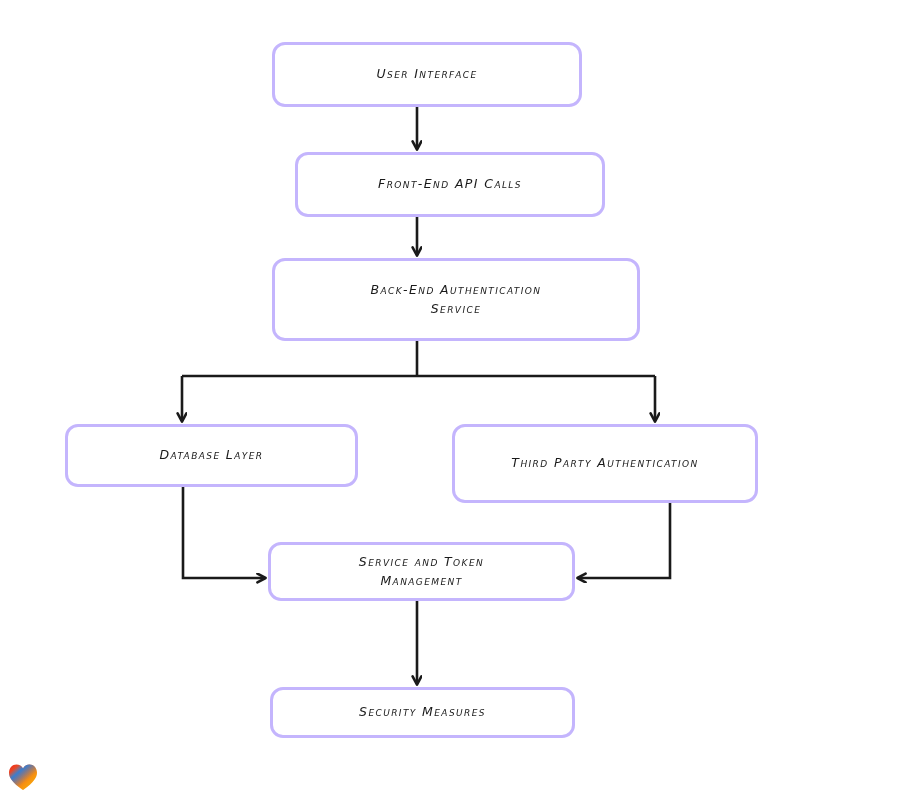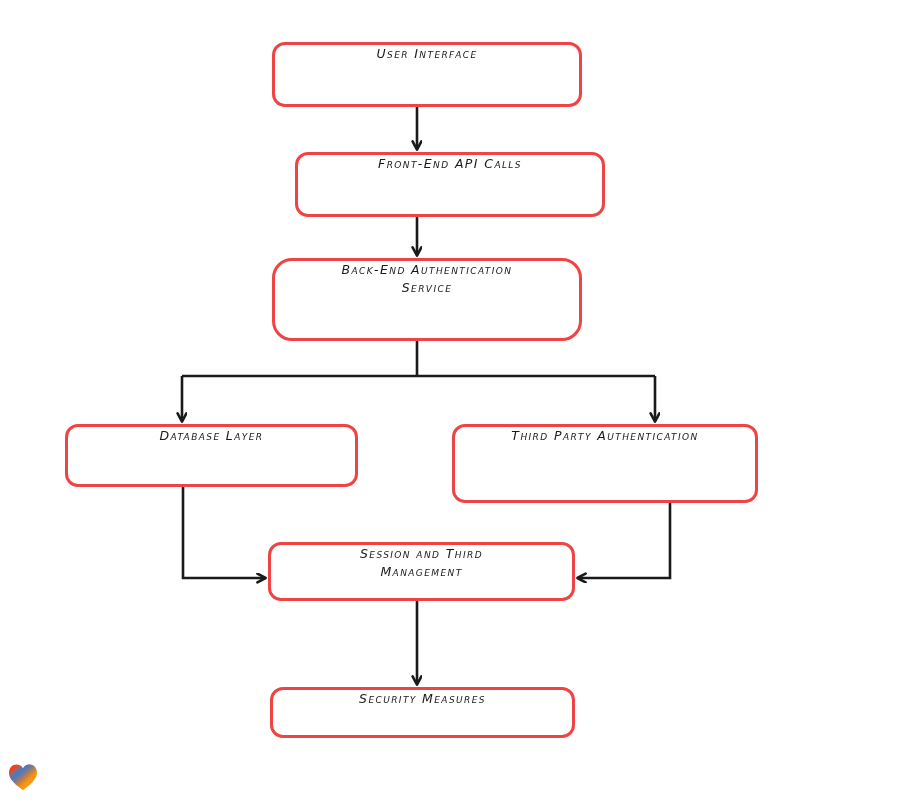--- a/index.html
+++ b/index.html
@@ -18,23 +18,24 @@
     position: absolute;
     left: 0;
     top: 0;
     width: 911px;
     height: 810px;
   }
   .node {
     position: absolute;
     box-sizing: border-box;
     background: #ffffff;
-    border: 3px solid #ef4444;
+    border: 3px solid #c4b5fd;
     border-radius: 13px;
     display: flex;
+    align-items: center;
     justify-content: center;
     text-align: center;
     z-index: 2;
   }
   .node-label {
     font-family: "DejaVu Sans", sans-serif;
     font-size: 12.5px;
     font-style: italic;
     font-variant: small-caps;
     letter-spacing: 1.4px;
@@ -81,35 +82,35 @@
 </svg>
 
 <div class="node" style="left:272px; top:42px; width:310px; height:65px;">
   <span class="node-label">User Interface</span>
 </div>
 
 <div class="node" style="left:272px; top:152px; width:310px; height:65px;margin-left:23px;">
   <span class="node-label">Front-End API Calls</span>
 </div>
 
-<div class="node" style="left:272px; top:258px; width:310px; height:83px;border-radius:20px;">
+<div class="node" style="left:272px; top:258px; width:368px; height:83px;">
   <span class="node-label">Back-End Authentication
 Service</span>
 </div>
 
 <div class="node" style="left:65px; top:424px; width:293px; height:63px;">
   <span class="node-label">Database Layer</span>
 </div>
 
 <div class="node" style="left:452px; top:424px; width:306px; height:79px;">
   <span class="node-label">Third Party Authentication</span>
 </div>
 
 <div class="node" style="left:268px; top:542px; width:307px; height:59px;">
-  <span class="node-label">Session and Third
+  <span class="node-label">Service and Token
 Management</span>
 </div>
 
 <div class="node" style="left:270px; top:687px; width:305px; height:51px;">
   <span class="node-label">Security Measures</span>
 </div>
 
 <svg id="heart-logo" viewBox="0 0 32 30" xmlns="http://www.w3.org/2000/svg">
   <defs>
     <linearGradient id="heartGrad" x1="0" y1="0" x2="1" y2="1">

